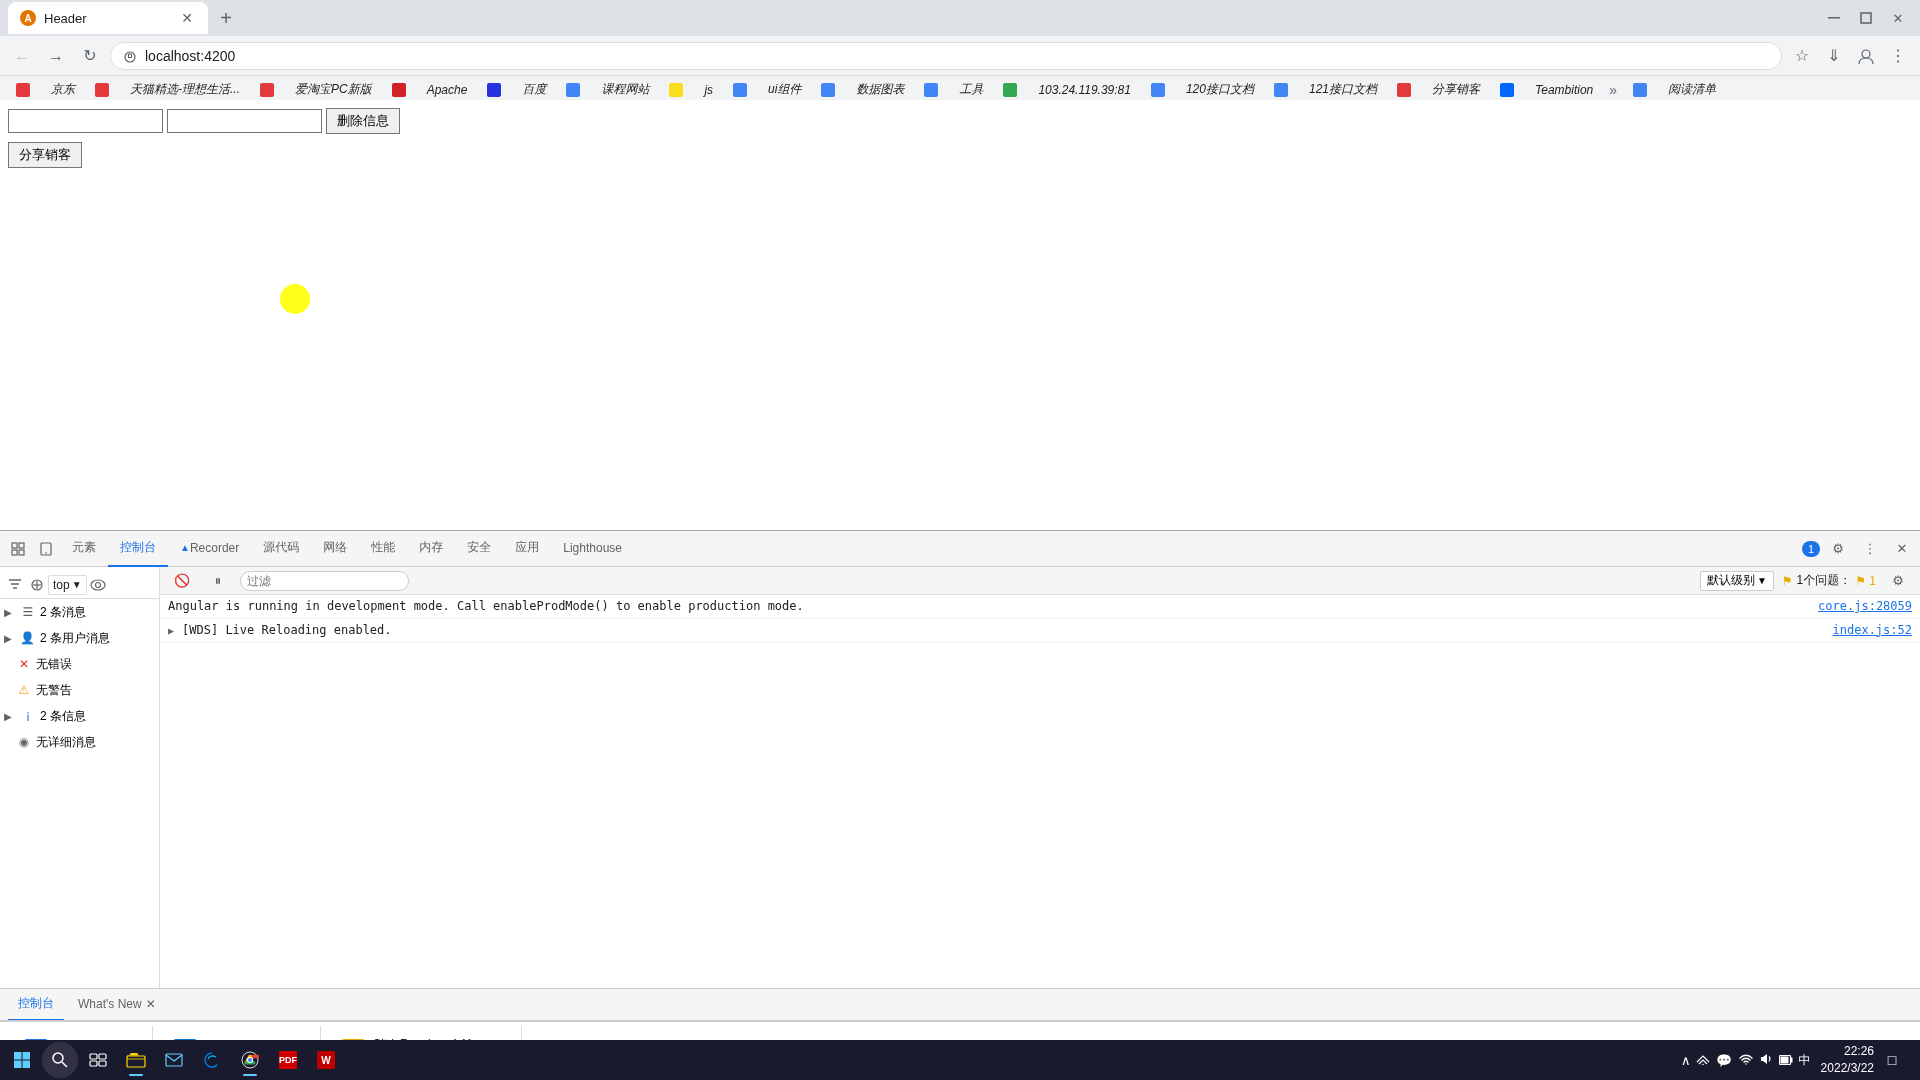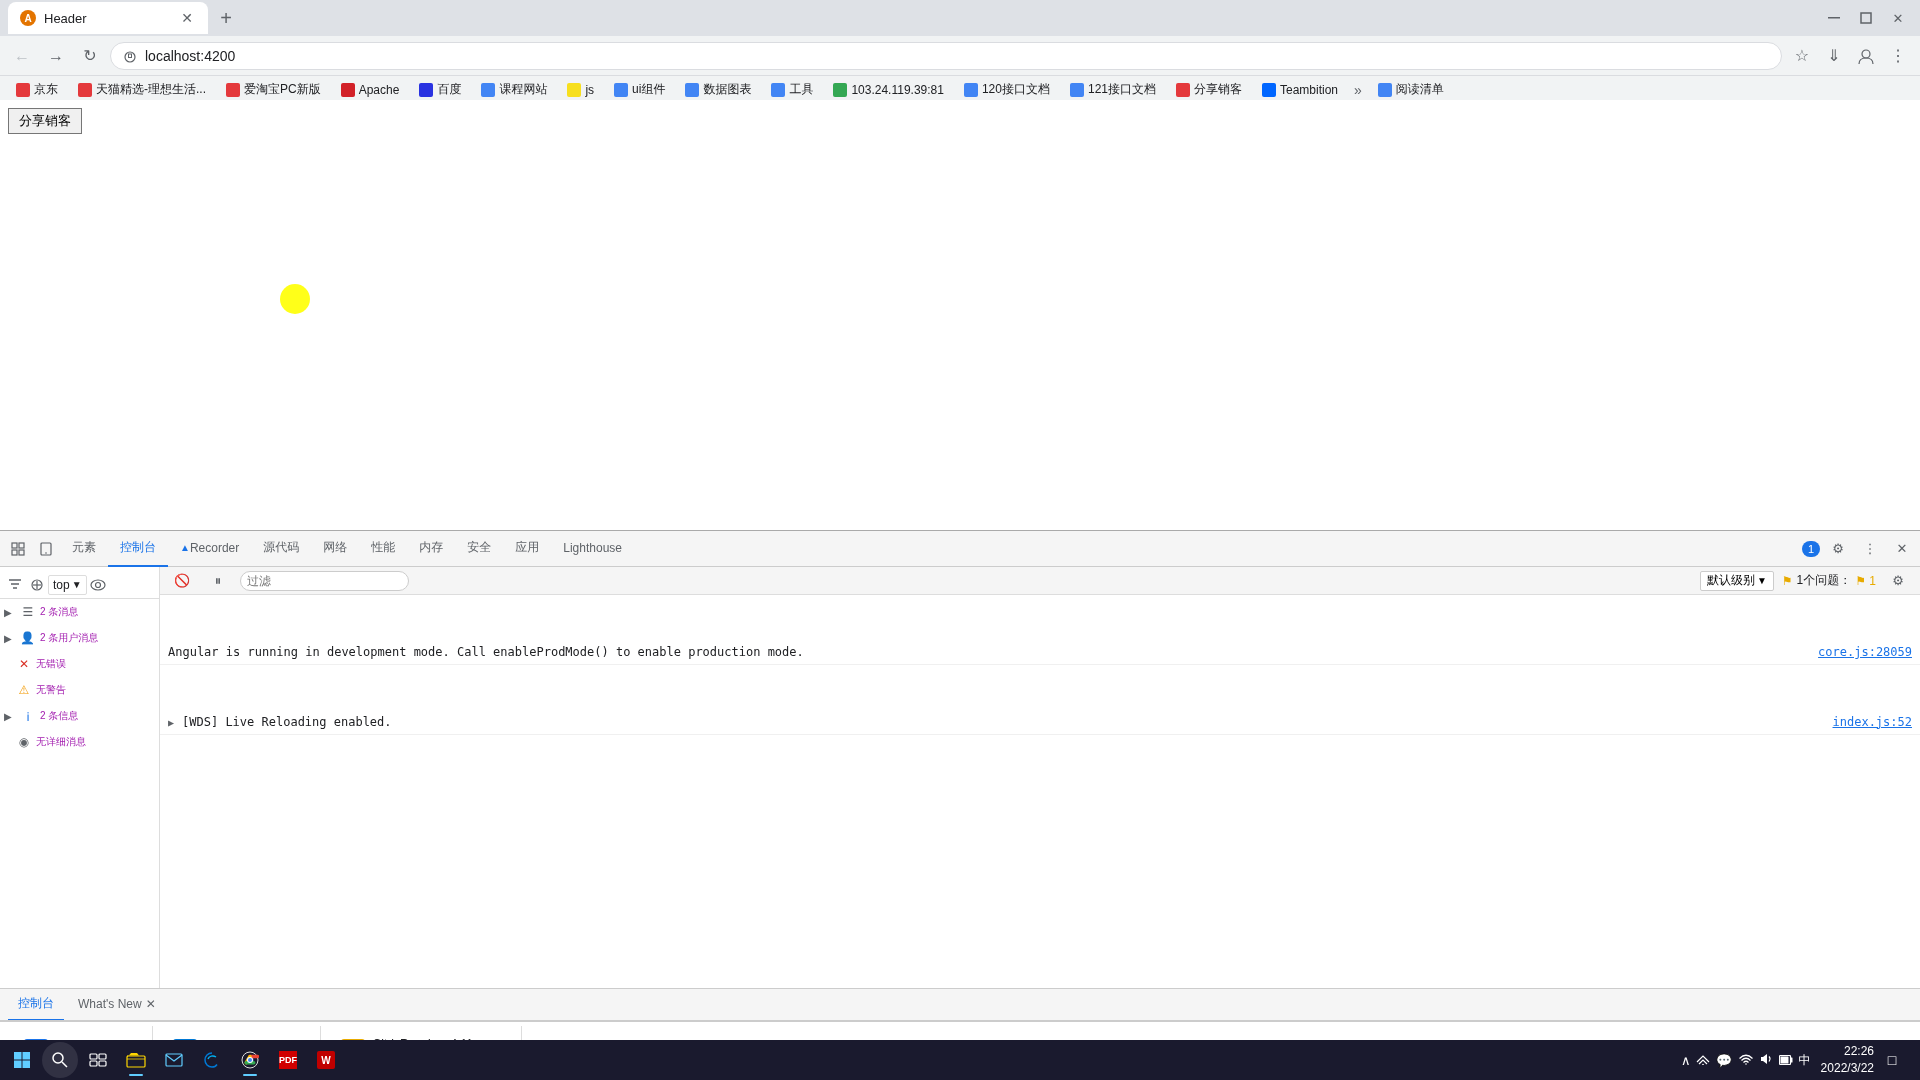--- a/index.html
+++ b/index.html
@@ -18,21 +18,21 @@
 
     .toolbar { display: flex; align-items: center; height: 40px; background: #f1f3f4; padding: 0 8px; gap: 6px; border-bottom: 1px solid #dadce0; }
     .nav-btn { width: 28px; height: 28px; border-radius: 50%; display: flex; align-items: center; justify-content: center; color: #5f6368; cursor: pointer; font-size: 16px; }
     .nav-btn.disabled { color: #bdc1c6; cursor: default; }
     .address-bar { flex: 1; height: 28px; background: #fff; border: 1px solid #dadce0; border-radius: 14px; display: flex; align-items: center; padding: 0 12px; gap: 8px; cursor: text; }
     .url-text { font-size: 14px; color: #202124; }
     .toolbar-actions { display: flex; gap: 4px; }
 
     
     .bookmarks-bar { display: flex; align-items: center; height: 28px; background: #f1f3f4; padding: 0 8px; gap: 4px; border-bottom: 1px solid #e0e0e0; font-size: 12px; }
-    .bookmark { display: flex; align-items: center; gap: 4px; padding: 2px 8px; border-radius: 10px; cursor: pointer; color: #202124; white-space: nowrap; }
+    .bookmark { display: flex; align-items: center; gap: 21px; padding: 2px 8px; border-radius: 10px; cursor: pointer; color: #202124; white-space: nowrap; font-style: italic; }
     .bookmark-icon { width: 14px; height: 14px; border-radius: 2px; }
     .bm-more { font-size: 14px; color: #5f6368; padding: 2px 4px; cursor: pointer; }
 
     
     .page-content { background: #fff; height: 380px; padding: 8px; }
     .form-row { display: flex; align-items: center; gap: 4px; margin-bottom: 8px; }
     .form-input { height: 24px; border: 1px solid #767676; padding: 0 4px; font-size: 13px; }
     .form-input-1 { width: 155px; }
     .form-input-2 { width: 155px; }
     .btn { padding: 2px 10px; font-size: 13px; background: #f0f0f0; border: 1px solid #767676; cursor: pointer; height: 26px; color: #000; }
@@ -60,30 +60,30 @@
     .filter-btn { width: 22px; height: 22px; display: flex; align-items: center; justify-content: center; cursor: pointer; color: #5f6368; font-size: 11px; }
     .sidebar-item { display: flex; align-items: center; height: 26px; padding: 0 8px 0 16px; cursor: pointer; gap: 4px; }
     .sidebar-item.expandable { padding-left: 4px; }
     .expand-arrow { font-size: 10px; color: #5f6368; width: 12px; }
     .si-icon { width: 16px; height: 16px; display: flex; align-items: center; justify-content: center; font-size: 12px; }
     .si-error { color: #d93025; }
     .si-warning { color: #f29900; }
     .si-info { color: #1a73e8; }
     .si-user { color: #1a73e8; }
     .si-verbose { color: #5f6368; }
-    .si-label { font-size: 10px; color: #a21caf; }
+    .si-label { font-size: 12px; color: #000000; }
 
     
     .console-main { flex: 1; overflow: hidden; display: flex; flex-direction: column; }
     .console-toolbar { display: flex; align-items: center; height: 28px; border-bottom: 1px solid #ddd; padding: 0 8px; gap: 8px; background: #f5f5f5; }
     .console-filter-input { flex: 0 0 120px; height: 20px; border: 1px solid #ccc; padding: 0 6px; font-size: 12px; border-radius: 10px; }
     .level-dropdown { display: flex; align-items: center; gap: 2px; padding: 0 6px; border: 1px solid #ccc; background: #fff; height: 20px; font-size: 12px; cursor: pointer; border-radius: 2px; margin-left: auto; }
     .issues-badge { display: flex; align-items: center; gap: 4px; font-size: 12px; color: #202124; }
     .console-messages { flex: 1; overflow-y: auto; font-size: 12px; font-family: monospace; }
-    .console-msg { display: flex; align-items: flex-start; padding: 3px 8px; border-bottom: 1px solid #f0f0f0; gap: 8px; color: #202124; line-height: 1.4; margin-top: 46px; }
+    .console-msg { display: flex; align-items: flex-start; padding: 3px 8px; border-bottom: 1px solid #f0f0f0; gap: 8px; color: #202124; line-height: 1.4; }
     .msg-text { flex: 1; font-size: 12px; color: #202124; }
     .msg-source { margin-left: auto; color: #1a73e8; font-size: 12px; white-space: nowrap; cursor: pointer; text-decoration: underline; }
     .msg-arrow { color: #5f6368; font-size: 10px; cursor: pointer; padding-top: 2px; }
 
     
     .devtools-bottom-tabs { display: flex; align-items: center; height: 32px; background: #f5f5f5; border-top: 1px solid #ccc; padding: 0 8px; gap: 4px; }
     .bottom-tab { display: flex; align-items: center; gap: 4px; padding: 0 10px; height: 32px; font-size: 12px; color: #5f6368; cursor: pointer; border-bottom: 2px solid transparent; }
     .bottom-tab.active { color: #1a73e8; border-bottom: 2px solid #1a73e8; }
     .bottom-tab-close { font-size: 12px; color: #5f6368; cursor: pointer; }
 
@@ -232,20 +232,25 @@
       <div class="bookmark-icon" style="background:#4285f4; border-radius:2px;"></div>
       <span>阅读清单</span>
     </div>
   </div>
 </div>
 
 <div class="page-content" style="position:relative;">
 
   <div class="cursor-dot"></div>
 
+  <div class="form-row">
+    <input type="text" class="form-input form-input-1" value="" style="">
+    <input type="text" class="form-input form-input-2" value="" style="">
+    <button class="btn btn-delete">删除信息</button>
+  </div>
   <div style="margin-bottom:6px;">
     <button class="btn btn-add">分享销客</button>
   </div>
 </div>
 
 <div class="devtools">
 
   <div class="devtools-tabs">
     <div class="devtools-icon-btn">
       <svg width="14" height="14" viewBox="0 0 14 14">

